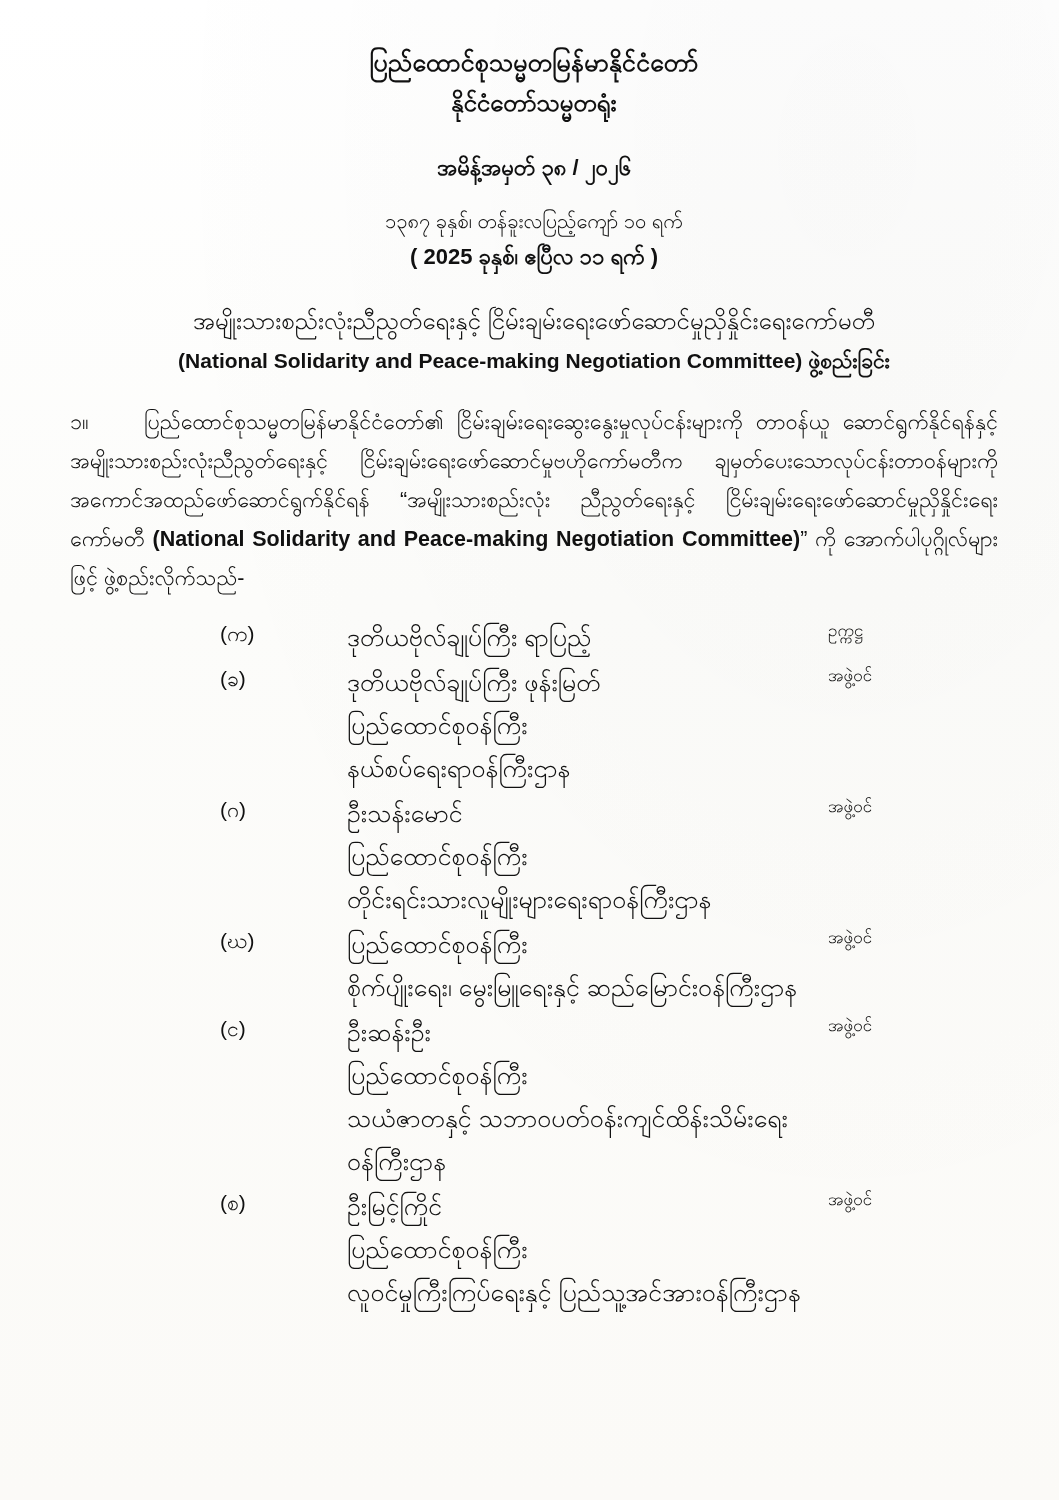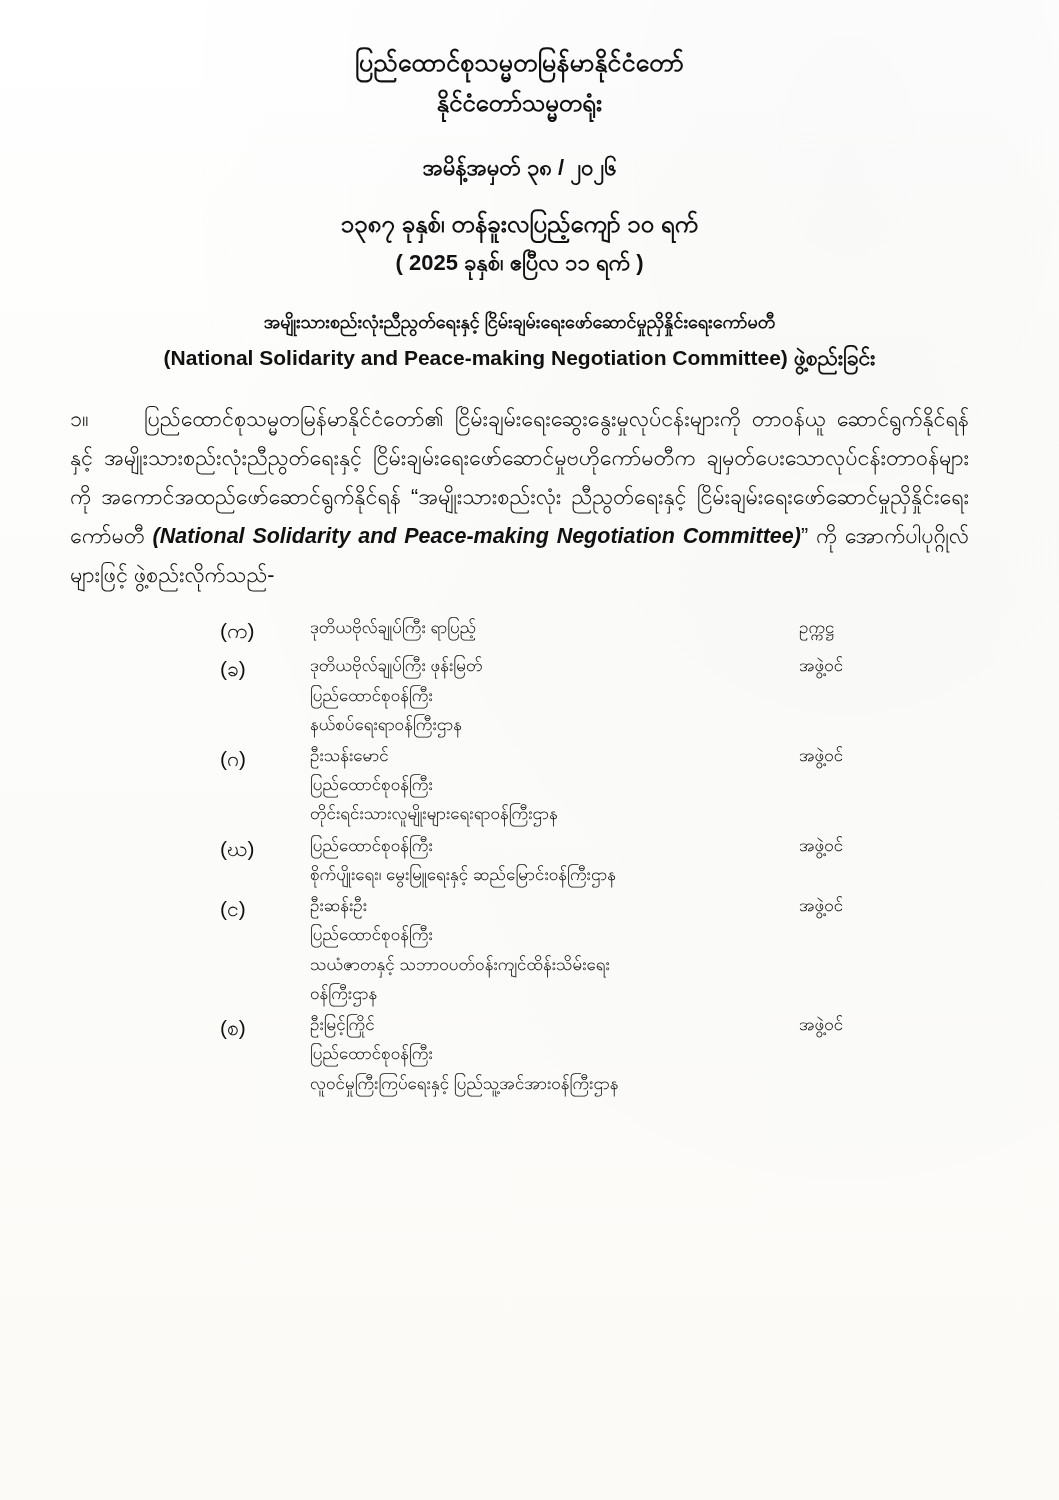--- a/index.html
+++ b/index.html
@@ -25,21 +25,21 @@
   }
   .paper {
     position: absolute;
     left: 0; top: 0; right: 0; bottom: 0;
     background:
       radial-gradient(ellipse at 80% 10%, rgba(0,0,0,0.018), rgba(0,0,0,0) 60%),
       linear-gradient(180deg, #ffffff 0%, #fcfcfa 40%, #fbfaf7 100%);
   }
   .content {
     position: relative;
-    padding: 44px 90px 0 70px;
+    padding: 44px 61px 0 70px;
     box-sizing: border-box;
   }
   .center {
     text-align: center;
   }
   .hdr1 {
     font-size: 25px;
     font-weight: 700;
     letter-spacing: 0.2px;
     line-height: 1.45;
@@ -51,34 +51,34 @@
     line-height: 1.45;
     margin: 4px 0 30px 0;
   }
   .hdr3 {
     font-size: 22px;
     font-weight: 600;
     line-height: 1.5;
     margin: 0 0 22px 0;
   }
   .hdr4 {
-    font-size: 24px;
-    font-weight: 700;
+    font-size: 20px;
+    font-weight: 400;
     line-height: 1.5;
     margin: 0 0 4px 0;
   }
   .hdr5 {
     font-size: 22px;
     font-weight: 600;
     line-height: 1.5;
     margin: 0 0 30px 0;
   }
   .title-my {
-    font-size: 18px;
-    font-weight: 700;
+    font-size: 24px;
+    font-weight: 400;
     line-height: 1.5;
     margin: 0 0 6px 0;
     text-align: center;
   }
   .title-en {
     font-size: 21px;
     font-weight: 700;
     line-height: 1.5;
     margin: 0 0 26px 0;
     text-align: center;
@@ -95,21 +95,20 @@
     display: inline-block;
     width: 52px;
   }
   .para .indent {
     display: inline-block;
     width: 22px;
   }
   .en {
     font-family: "Liberation Sans", sans-serif;
     font-weight: 700;
-    font-style: italic;
   }
   .list {
     margin: 18px 0 0 0;
     padding: 0;
   }
   .entry {
     display: flex;
     align-items: flex-start;
     margin-bottom: 2px;
   }
@@ -118,23 +117,24 @@
     flex: 0 0 90px;
     text-align: left;
     padding-left: 150px;
     font-size: 21px;
     font-weight: 500;
     line-height: 1.72;
     box-sizing: content-box;
   }
   .entry .body {
     flex: 1 1 auto;
-    font-size: 17px;
+    font-size: 25px;
     line-height: 1.72;
     font-weight: 500;
+    margin-left: 37px;
   }
   .entry .body .ln {
     display: block;
   }
   .entry .role {
     flex: 0 0 170px;
     width: 170px;
     font-size: 17px;
     font-weight: 500;
     line-height: 1.72;

